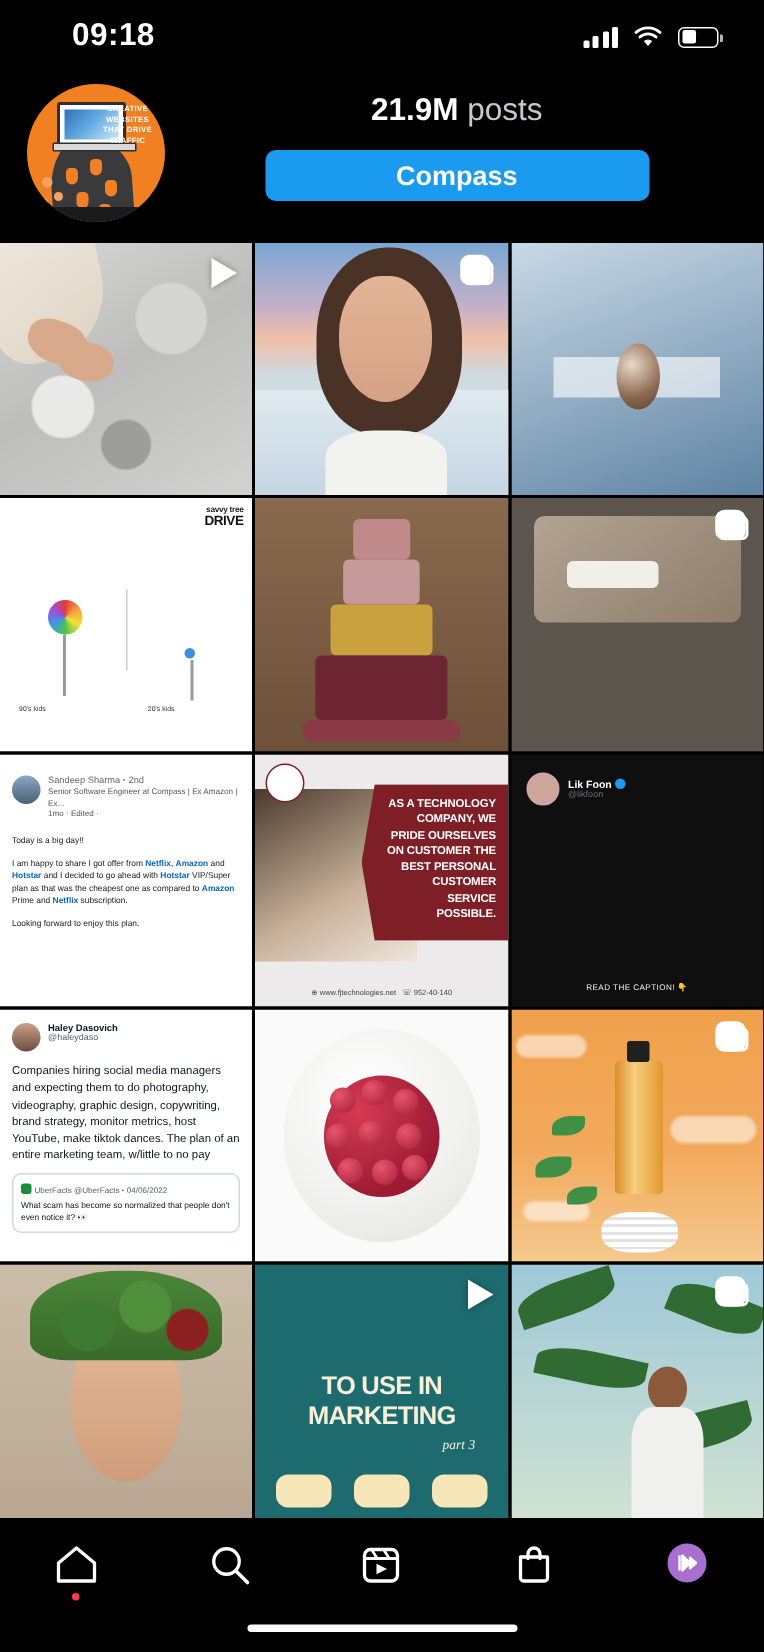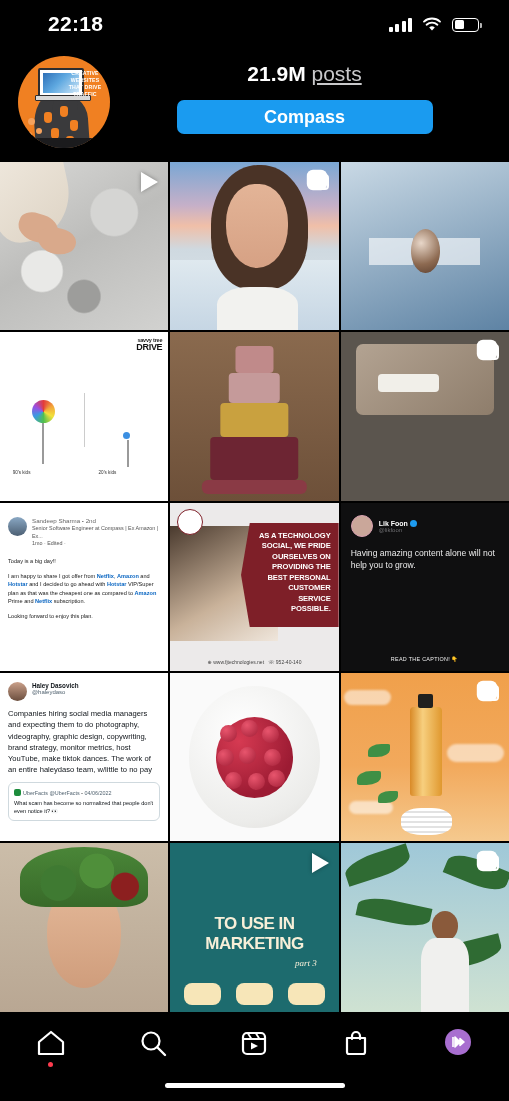--- a/index.html
+++ b/index.html
@@ -55,21 +55,21 @@
   .av-text { position:absolute; right:5px; top:14px; width:40px; color:#fff;
              font-size:5.2px; font-weight:bold; line-height:7px; text-align:center; letter-spacing:.2px; }
   .av-dot { position:absolute; border-radius:50%; background:#f5a25d; }
   .av-cursor { position:absolute; width:8px; height:11px; background:#f08022;
                border-radius:3px 3px 4px 4px; }
   .av-base { position:absolute; left:0; bottom:0; width:100%; height:10px; background:#1b1b1d; }
 
   .hash-right { flex: 1; padding-left: 8px; text-align: center; }
   .posts-count { color:#fff; font-size:21px; padding-top:6px; }
   .posts-count b { font-weight: bold; }
-  .posts-count span { color:#c9c9cb; font-weight: normal; text-decoration: underline; }
+  .posts-count span { color:#c9c9cb; font-weight: normal; }
   .follow-btn {
     display:block; width:256px; margin: 14px auto 0; height:34px; line-height:34px;
     background:#1a9bf0; color:#fff; border:0; border-radius:7px;
     font-size:18px; font-weight:600; cursor:pointer; font-family:inherit;
   }
   .sub-note { color:#b6b6b8; font-size:15.5px; margin-top:13px; }
 
   
   .grid { display:grid; grid-template-columns: 1fr 1fr 1fr; gap: 2px; background:#000; }
   .cell { position: relative; width:100%; padding-top:100%; overflow:hidden; background:#111; cursor:pointer; }
@@ -239,21 +239,21 @@
                 display:flex; align-items:center; justify-content:center; }
   .home-indicator { position:absolute; left:50%; transform:translateX(-50%); bottom:13px;
                     width:180px; height:5px; background:#fff; border-radius:3px; }
 </style>
 </head>
 <body>
 
 <div class="phone">
 
   <div class="statusbar">
-    <div class="status-time">22:18</div>
+    <div class="status-time">09:18</div>
     <div class="status-right">
       <div class="signal">
           <i></i>
           <i></i>
           <i></i>
           <i></i>
         </div>
       <div class="wifi">
         <svg viewBox="0 0 20 15" width="20" height="15">
             <path d="M10 13.6 7.2 10.4a4.2 4.2 0 0 1 5.6 0z" fill="#fff"></path>
@@ -393,59 +393,58 @@
         <p>Looking forward to enjoy this plan.</p>
       </div>
     </div>
       </div>
 
     <div class="cell">
         <div class="inner">
       <div class="c-tech"></div>
       <div class="c-tech-photo"></div>
       <div class="c-tech-quote">
-            <p>AS A TECHNOLOGY SOCIAL, WE PRIDE OURSELVES ON PROVIDING THE BEST PERSONAL CUSTOMER SERVICE POSSIBLE.</p>
+            <p>AS A TECHNOLOGY COMPANY, WE PRIDE OURSELVES ON CUSTOMER THE BEST PERSONAL CUSTOMER SERVICE POSSIBLE.</p>
           </div>
       <div class="c-tech-logo"></div>
       <div class="c-tech-foot">
         ⊕ <span>www.fjtechnologies.net</span> &nbsp; ☏ <span>952-40-140</span>
       </div>
     </div>
       </div>
 
     <div class="cell">
         <div class="inner">
       <div class="c-tweetdark">
         <div class="c-td-head">
           <div class="c-td-pic"></div>
           <div>
             <div class="c-td-name"><span>Lik Foon</span>
               <span class="verified"></span></div>
             <div class="c-td-handle">@likfoon</div>
           </div>
         </div>
         <div class="c-td-body">
-          <p>Having amazing content alone will not help you to grow.</p>
         </div>
         <div class="c-td-foot">READ THE CAPTION! 👇</div>
       </div>
     </div>
       </div>
 
     <div class="cell">
         <div class="inner">
       <div class="c-tweet">
         <div class="c-tw-head">
           <div class="c-tw-pic"></div>
           <div>
             <div class="c-tw-name">Haley Dasovich</div>
             <div class="c-tw-handle">@haleydaso</div>
           </div>
         </div>
-        <div class="c-tw-body">Companies hiring social media managers and expecting them to do photography, videography, graphic design, copywriting, brand strategy, monitor metrics, host YouTube, make tiktok dances. The work of an entire haleydaso team, w/little to no pay</div>
+        <div class="c-tw-body">Companies hiring social media managers and expecting them to do photography, videography, graphic design, copywriting, brand strategy, monitor metrics, host YouTube, make tiktok dances. The plan of an entire marketing team, w/little to no pay</div>
         <div class="c-tw-quote">
           <div class="c-tw-qhead"><span class="uf"></span><span>UberFacts</span> <span>@UberFacts</span> · <span>04/06/2022</span></div>
           <div class="c-tw-qbody">What scam has become so normalized that people don't even notice it? 👀</div>
         </div>
       </div>
     </div>
       </div>
 
     <div class="cell">
         <div class="inner">

